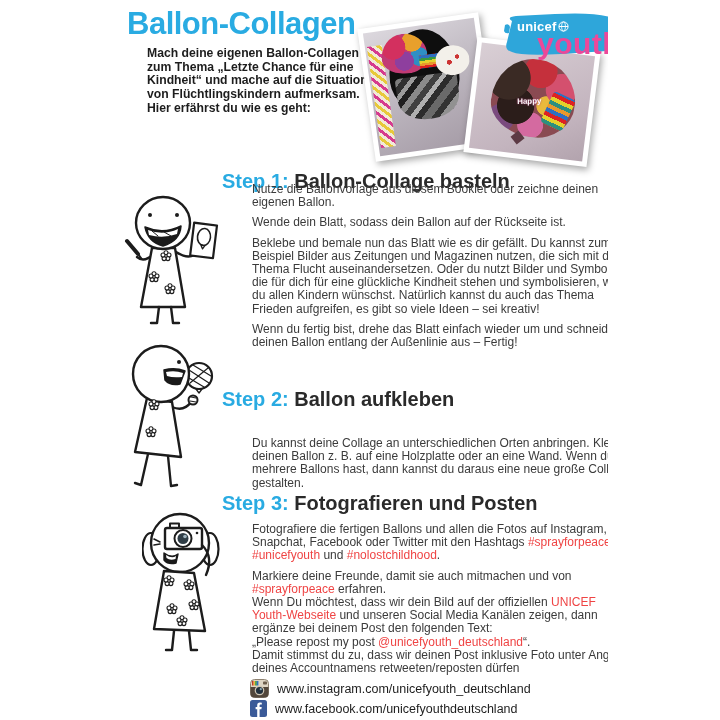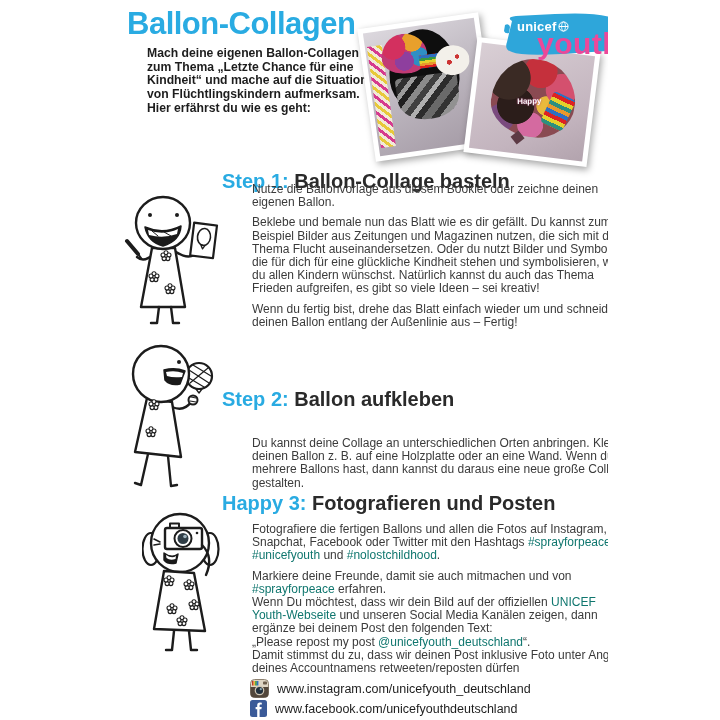--- a/index.html
+++ b/index.html
@@ -65,21 +65,21 @@
   
   .fig{position:absolute;}
   .fig svg{display:block;}
 
   
   .step-heading{position:absolute;left:222px;margin:0;font-size:20px;font-weight:bold;color:#2a2a2a;}
   .step-heading .step-label{color:#29abe2;}
   .step-body{position:absolute;left:252px;width:380px;font-size:12px;line-height:13.2px;color:#3b3b3b;}
   .step-body p{margin:0 0 7px 0;}
   .step-body p:last-child{margin-bottom:0;}
-  .link{color:#0f766e;}
+  .link{color:#ef4444;}
 
   
   .social-row{position:absolute;left:250px;display:flex;align-items:center;gap:8px;
               font-size:12.5px;color:#1d1d1d;}
   .social-row svg{display:block;}
 </style>
 </head>
 <body>
 
 <div class="page">
@@ -216,30 +216,31 @@
         <use href="#fl3" x="30" y="100"></use>
       <use href="#fl3" x="52" y="96"></use>
         <use href="#fl3" x="40" y="112"></use>
       <path d="M32,122 L30,141 M30,141 L24,141 M47,122 L49,141 M49,141 L55,141"></path>
     </svg>
   </div>
 
   <h2 class="step-heading" style="top:150px;margin-top:20px;"><span class="step-label">Step 1:</span> <span>Ballon-Collage basteln</span></h2>
   <div class="step-body" style="top:183px;">
     <p>Nutze die Ballonvorlage aus diesem Booklet oder zeichne deinen eigenen Ballon.</p>
+    <p>Wende dein Blatt, sodass dein Ballon auf der Rückseite ist.</p>
     <p>Beklebe und bemale nun das Blatt wie es dir gefällt. Du kannst zum Beispiel Bilder aus Zeitungen und Magazinen nutzen, die sich mit dem Thema Flucht auseinandersetzen. Oder du nutzt Bilder und Symbole, die für dich für eine glückliche Kindheit stehen und symbolisieren, was du allen Kindern wünschst. Natürlich kannst du auch das Thema Frieden aufgreifen, es gibt so viele Ideen – sei kreativ!</p>
     <p>Wenn du fertig bist, drehe das Blatt einfach wieder um und schneide deinen Ballon entlang der Außenlinie aus – Fertig!</p>
   </div>
 
   <h2 class="step-heading" style="top:388px;"><span class="step-label">Step 2:</span> <span>Ballon aufkleben</span></h2>
   <div class="step-body" style="top:437px;">
     <p>Du kannst deine Collage an unterschiedlichen Orten anbringen. Klebe deinen Ballon z. B. auf eine Holzplatte oder an eine Wand. Wenn du mehrere Ballons hast, dann kannst du daraus eine neue große Collage gestalten.</p>
   </div>
 
-  <h2 class="step-heading" style="top:492px;"><span class="step-label">Happy 3:</span> <span>Fotografieren und Posten</span></h2>
+  <h2 class="step-heading" style="top:492px;"><span class="step-label">Step 3:</span> <span>Fotografieren und Posten</span></h2>
   <div class="step-body" style="top:523px;">
     <p><span>Fotografiere die fertigen Ballons und allen die Fotos auf Instagram, Snapchat, Facebook oder Twitter mit den Hashtags </span><span class="link">#sprayforpeace</span><span>, </span><span class="link">#unicefyouth</span><span> und </span><span class="link">#nolostchildhood</span><span>.</span></p>
     <p><span>Markiere deine Freunde, damit sie auch mitmachen und von </span><span class="link">#sprayforpeace</span><span> erfahren.</span><br><span>Wenn Du möchtest, dass wir dein Bild auf der offiziellen </span><span class="link">UNICEF Youth-Webseite</span><span> und unseren Social Media Kanälen zeigen, dann ergänze bei deinem Post den folgenden Text:</span><br><span>„Please repost my post </span><span class="link">@unicefyouth_deutschland</span><span>“.</span><br><span>Damit stimmst du zu, dass wir deinen Post inklusive Foto unter Angabe deines Accountnamens retweeten/reposten dürfen</span></p>
   </div>
 
   <div class="social-row" style="top:679px;">
     <svg width="19" height="19" viewBox="0 0 19 19">
       <rect x="0.5" y="0.5" width="18" height="18" rx="4" fill="#ded5c4" stroke="#8d8170" stroke-width="1"></rect>
       <path d="M0.5,8 L18.5,8 L18.5,14.5 Q18.5,18.5 14.5,18.5 L4.5,18.5 Q0.5,18.5 0.5,14.5 Z" fill="#52463a"></path>
       <rect x="2" y="2" width="1.6" height="4.5" fill="#c0392b"></rect>

